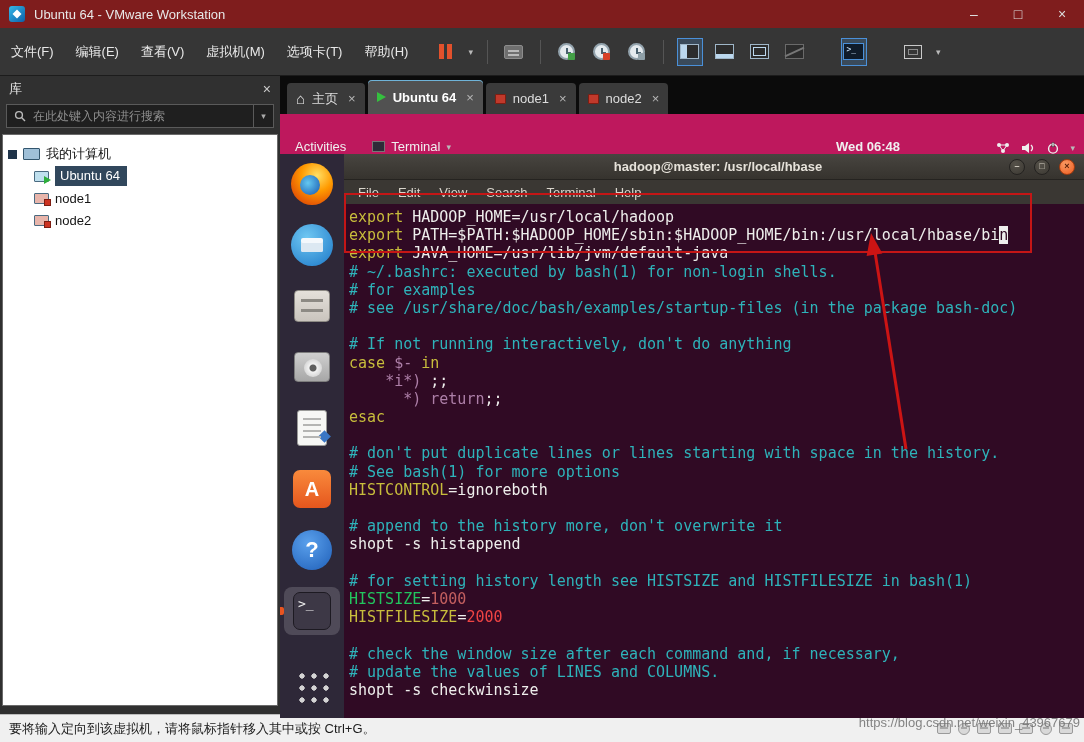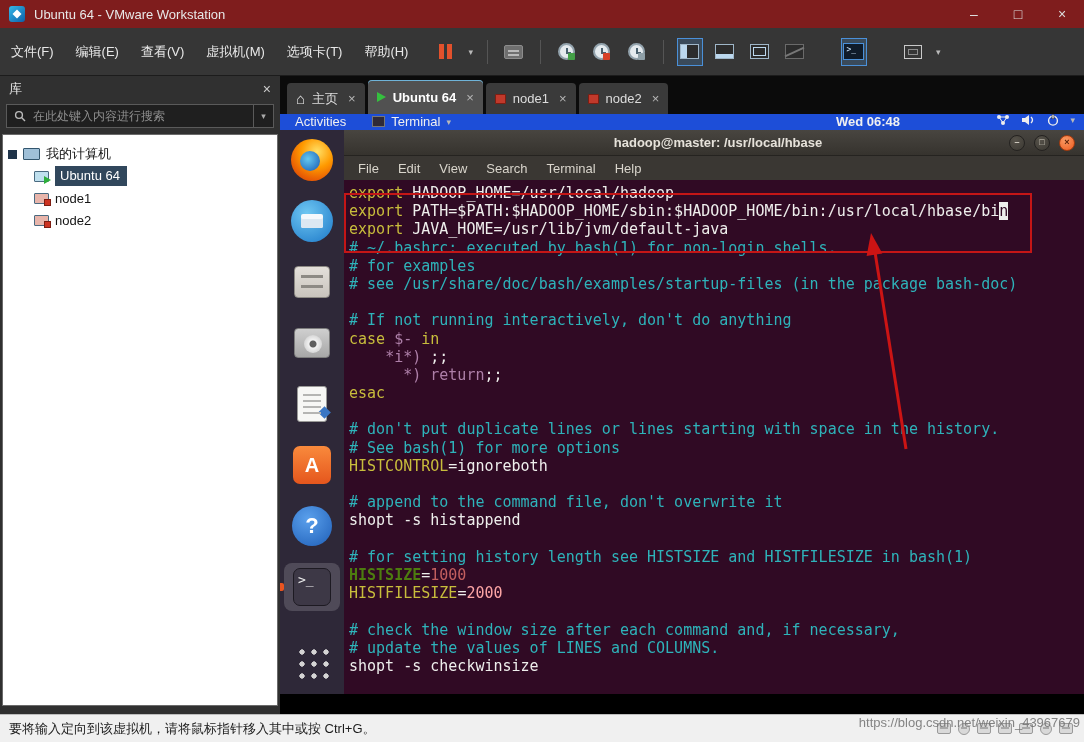--- a/index.html
+++ b/index.html
@@ -67,21 +67,21 @@
   .vmcol{flex:1;display:flex;flex-direction:column;min-width:0}
   .tabbar{height:38px;background:#0b0b0b;display:flex;align-items:flex-end;padding-left:7px;gap:3px}
   .tab{height:31px;background:#3a3a3a;border-radius:4px 4px 0 0;display:flex;align-items:center;padding:0 9px;gap:7px;color:#ddd;font-size:13px}
   .tab.active{background:#515151;color:#fff;font-weight:bold;height:34px;box-shadow:inset 0 1px 0 #6fb3d8}
   .tclose{color:#b5b5b5;font-size:13px;margin-left:3px;font-weight:normal}
   .thome{font-size:15px;color:#e6e6e6}
   .playicon{width:0;height:0;border-left:9px solid #35c03f;border-top:5px solid transparent;border-bottom:5px solid transparent}
   .nodeicon{width:11px;height:10px;background:#c0392b;border:1px solid #7e1d12;border-radius:1px}
 
   .vmscreen{height:600px;background:#000;position:relative}
-  .ubar{height:16px;background:#1d4ed8;display:flex;align-items:flex-start;color:#f0f0f0;font-size:13px;position:relative}
+  .ubar{height:40px;background:#be185d;display:flex;align-items:flex-end;color:#f0f0f0;font-size:13px;position:relative}
   .ubar .act{margin-left:15px}
   .appmenu{display:flex;align-items:center;gap:6px;margin-left:26px}
   .minterm{width:13px;height:11px;background:#2f2a38;border:1px solid #777;color:#ddd;font-size:6px;font-family:"DejaVu Sans Mono",monospace;display:flex;align-items:center;justify-content:center}
   .uclock{position:absolute;left:556px;font-weight:bold}
   .uicons{margin-left:auto;display:flex;align-items:center;gap:11px;margin-right:9px}
 
   .screenbody{height:564px;display:flex}
   .dock{width:64px;background:#2e2838;display:flex;flex-direction:column;align-items:center;padding-top:6px;gap:13px}
   .dslot{width:56px;height:48px;display:flex;align-items:center;justify-content:center;position:relative;border-radius:8px}
   .dslot.active{background:rgba(255,255,255,.16)}
@@ -355,26 +355,26 @@
                   <div class="tline"><span style="color: rgb(46, 179, 186);"># If not running interactively, don't do anything</span></div>
                   <div class="tline"><span style="color: rgb(200, 189, 60);">case</span><span style="color: rgb(238, 238, 236);"> </span><span style="color: rgb(173, 127, 168);">$-</span><span style="color: rgb(238, 238, 236);"> </span><span style="color: rgb(200, 189, 60);">in</span></div>
                   <div class="tline"><span style="color: rgb(238, 238, 236);">    </span><span style="color: rgb(173, 127, 168);">*i*)</span><span style="color: rgb(238, 238, 236);"> ;;</span></div>
                   <div class="tline"><span style="color: rgb(238, 238, 236);">      </span><span style="color: rgb(173, 127, 168);">*)</span><span style="color: rgb(238, 238, 236);"> </span><span style="color: rgb(173, 127, 168);">return</span><span style="color: rgb(238, 238, 236);">;;</span></div>
                   <div class="tline"><span style="color: rgb(200, 189, 60);">esac</span></div>
                   <div class="tline">&nbsp;</div>
                   <div class="tline"><span style="color: rgb(46, 179, 186);"># don't put duplicate lines or lines starting with space in the history.</span></div>
                   <div class="tline"><span style="color: rgb(46, 179, 186);"># See bash(1) for more options</span></div>
                   <div class="tline"><span style="color: rgb(200, 189, 60);">HISTCONTROL</span><span style="color: rgb(238, 238, 236);">=ignoreboth</span></div>
                   <div class="tline">&nbsp;</div>
-                  <div class="tline"><span style="color: rgb(46, 179, 186);"># append to the command file, don't overwrite it</span></div>
+                  <div class="tline"><span style="color: rgb(46, 179, 186);"># append to the history more, don't overwrite it</span></div>
                   <div class="tline"><span style="color: rgb(238, 238, 236);">shopt -s histappend</span></div>
                   <div class="tline">&nbsp;</div>
                   <div class="tline"><span style="color: rgb(46, 179, 186);"># for setting history length see HISTSIZE and HISTFILESIZE in bash(1)</span></div>
-                  <div class="tline"><span style="color: #4d7c0f; font-weight: bold;">HISTSIZE</span><span style="color: rgb(238, 238, 236);">=</span><span style="color: rgb(195, 95, 95);">1000</span></div>
-                  <div class="tline"><span style="color: rgb(200, 189, 60);">HISTFILESIZE</span><span style="color: rgb(238, 238, 236);">=</span><span style="color: #fca5a5;">2000</span></div>
+                  <div class="tline"><span style="color: #22c55e;">HISTSIZE</span><span style="color: rgb(238, 238, 236);">=</span><span style="color: rgb(195, 95, 95);">1000</span></div>
+                  <div class="tline"><span style="color: rgb(200, 189, 60);">HISTFILESIZE</span><span style="color: rgb(238, 238, 236);">=</span><span style="color: #ef4444;">2000</span></div>
                   <div class="tline">&nbsp;</div>
                   <div class="tline"><span style="color: rgb(46, 179, 186);"># check the window size after each command and, if necessary,</span></div>
                   <div class="tline"><span style="color: rgb(46, 179, 186);"># update the values of LINES and COLUMNS.</span></div>
                   <div class="tline"><span style="color: rgb(238, 238, 236);">shopt -s checkwinsize</span></div>
                 </div>
               <div class="tstatus">
                 <span>"~/.bashrc" 120L, 3925C</span>
                 
                 
               </div>

